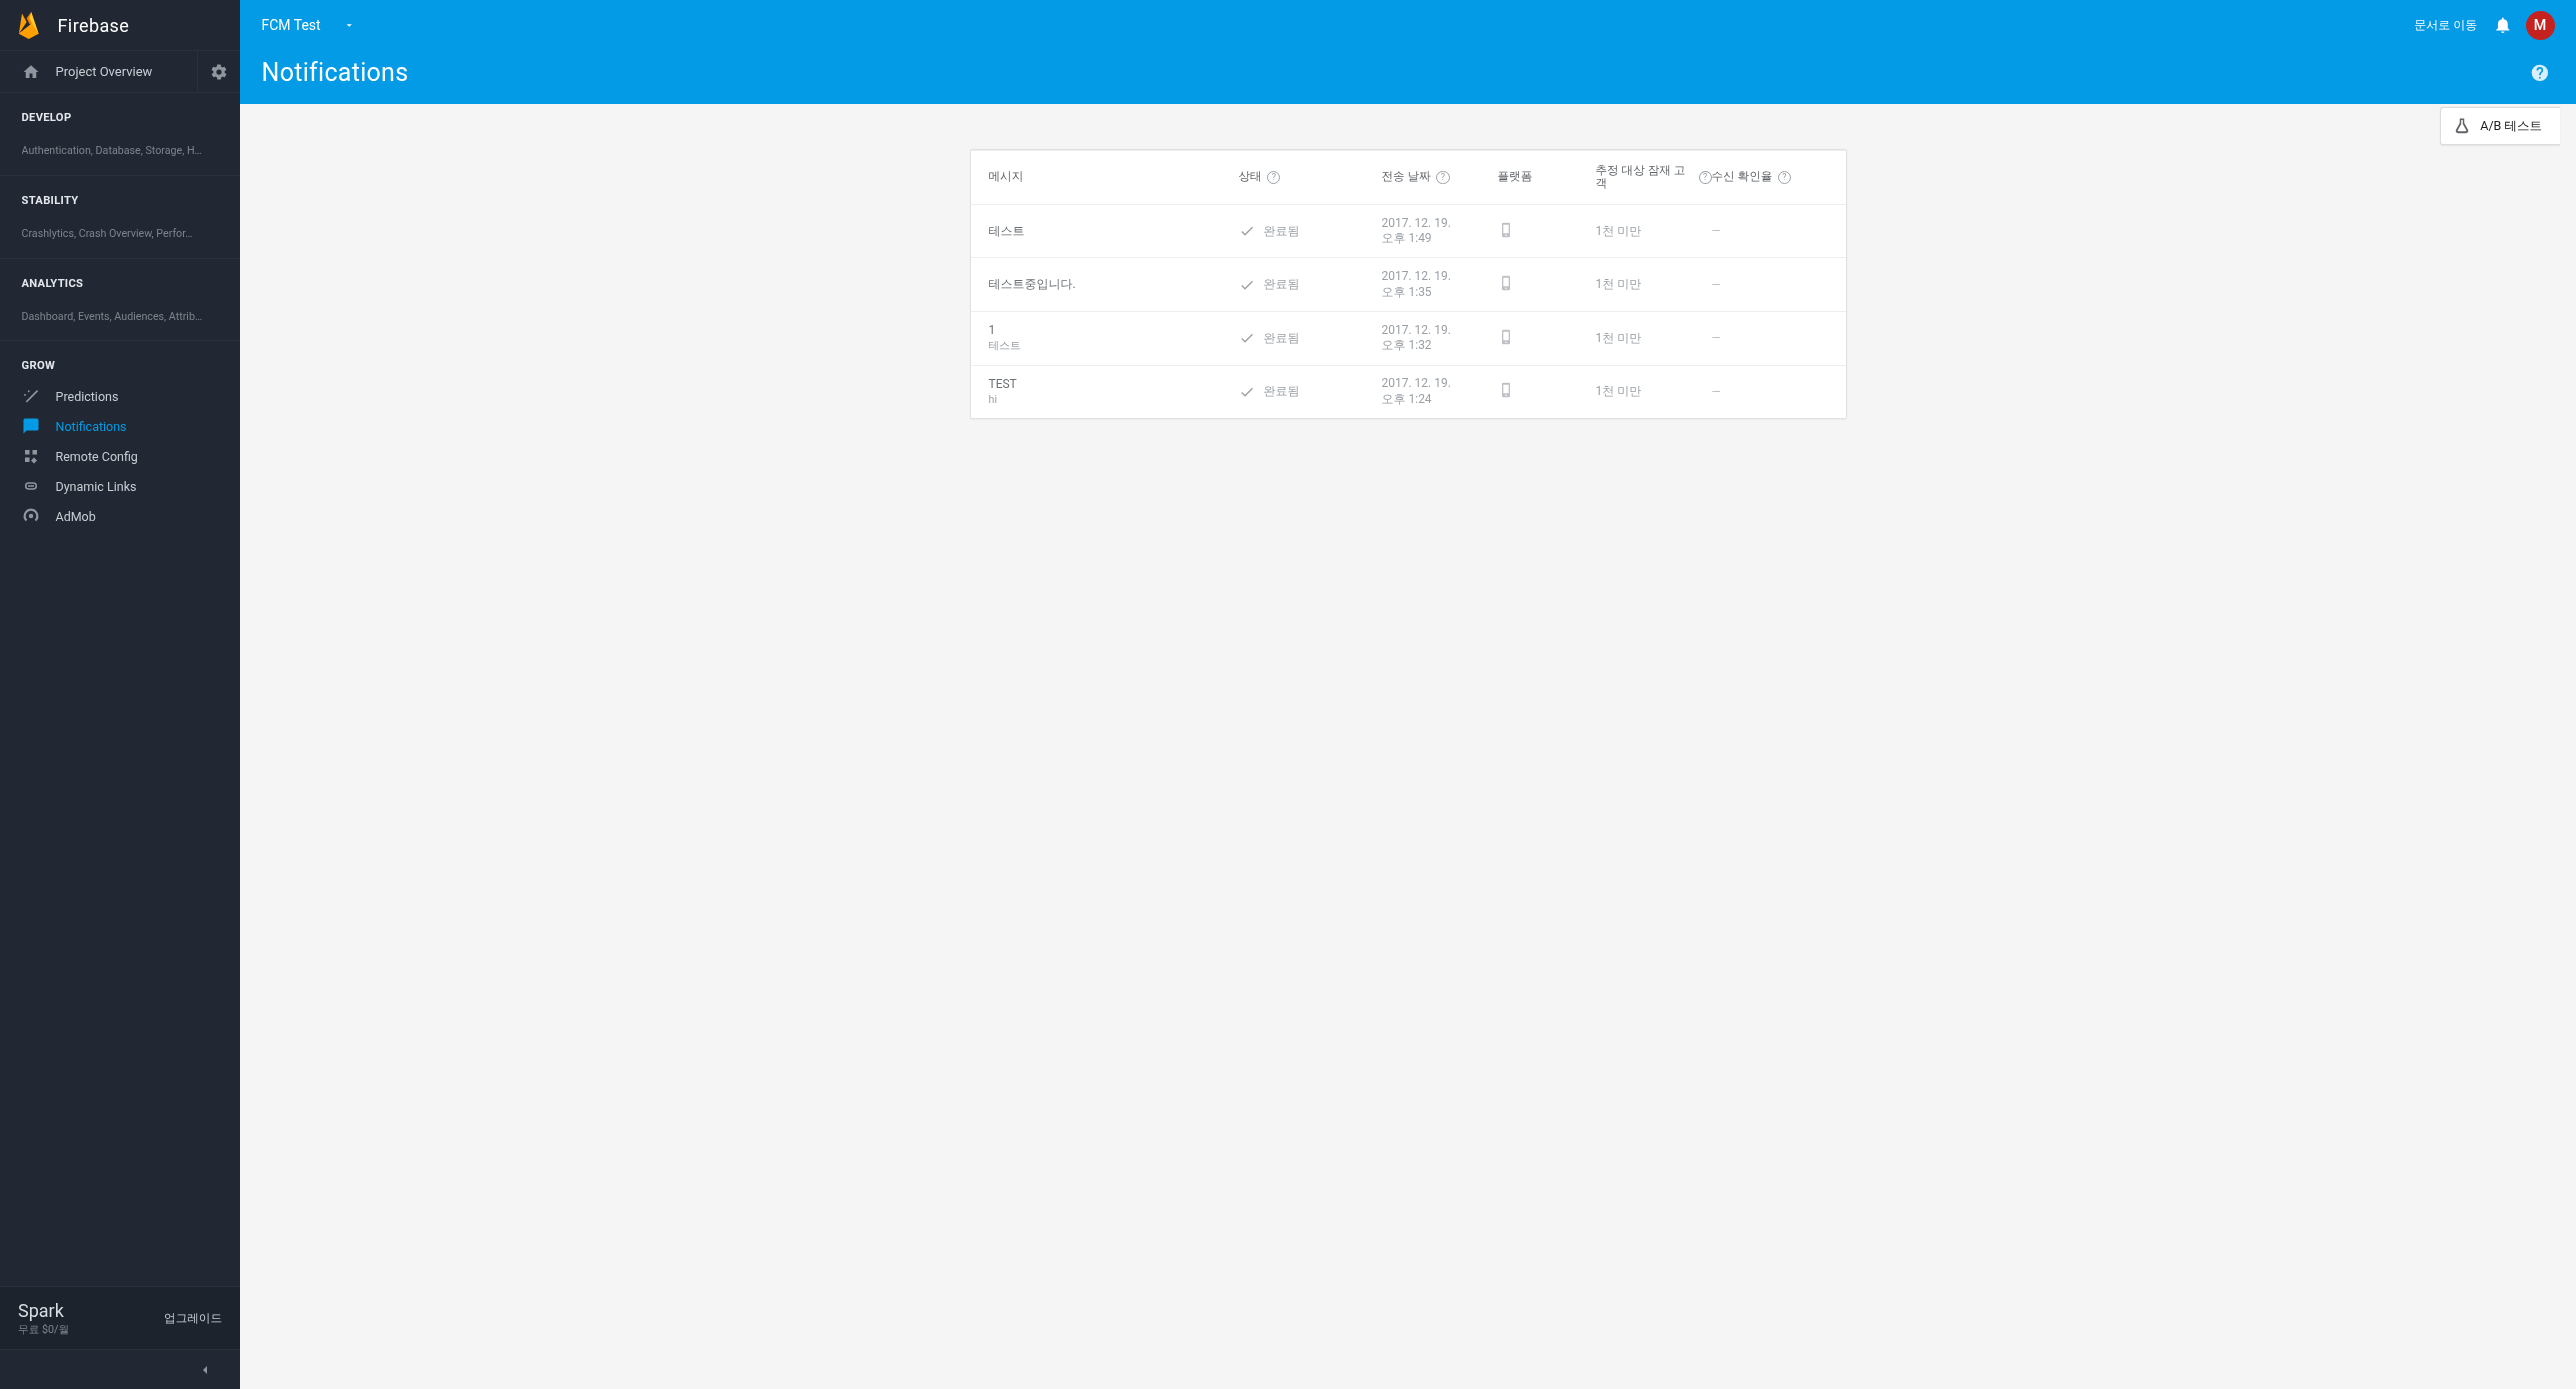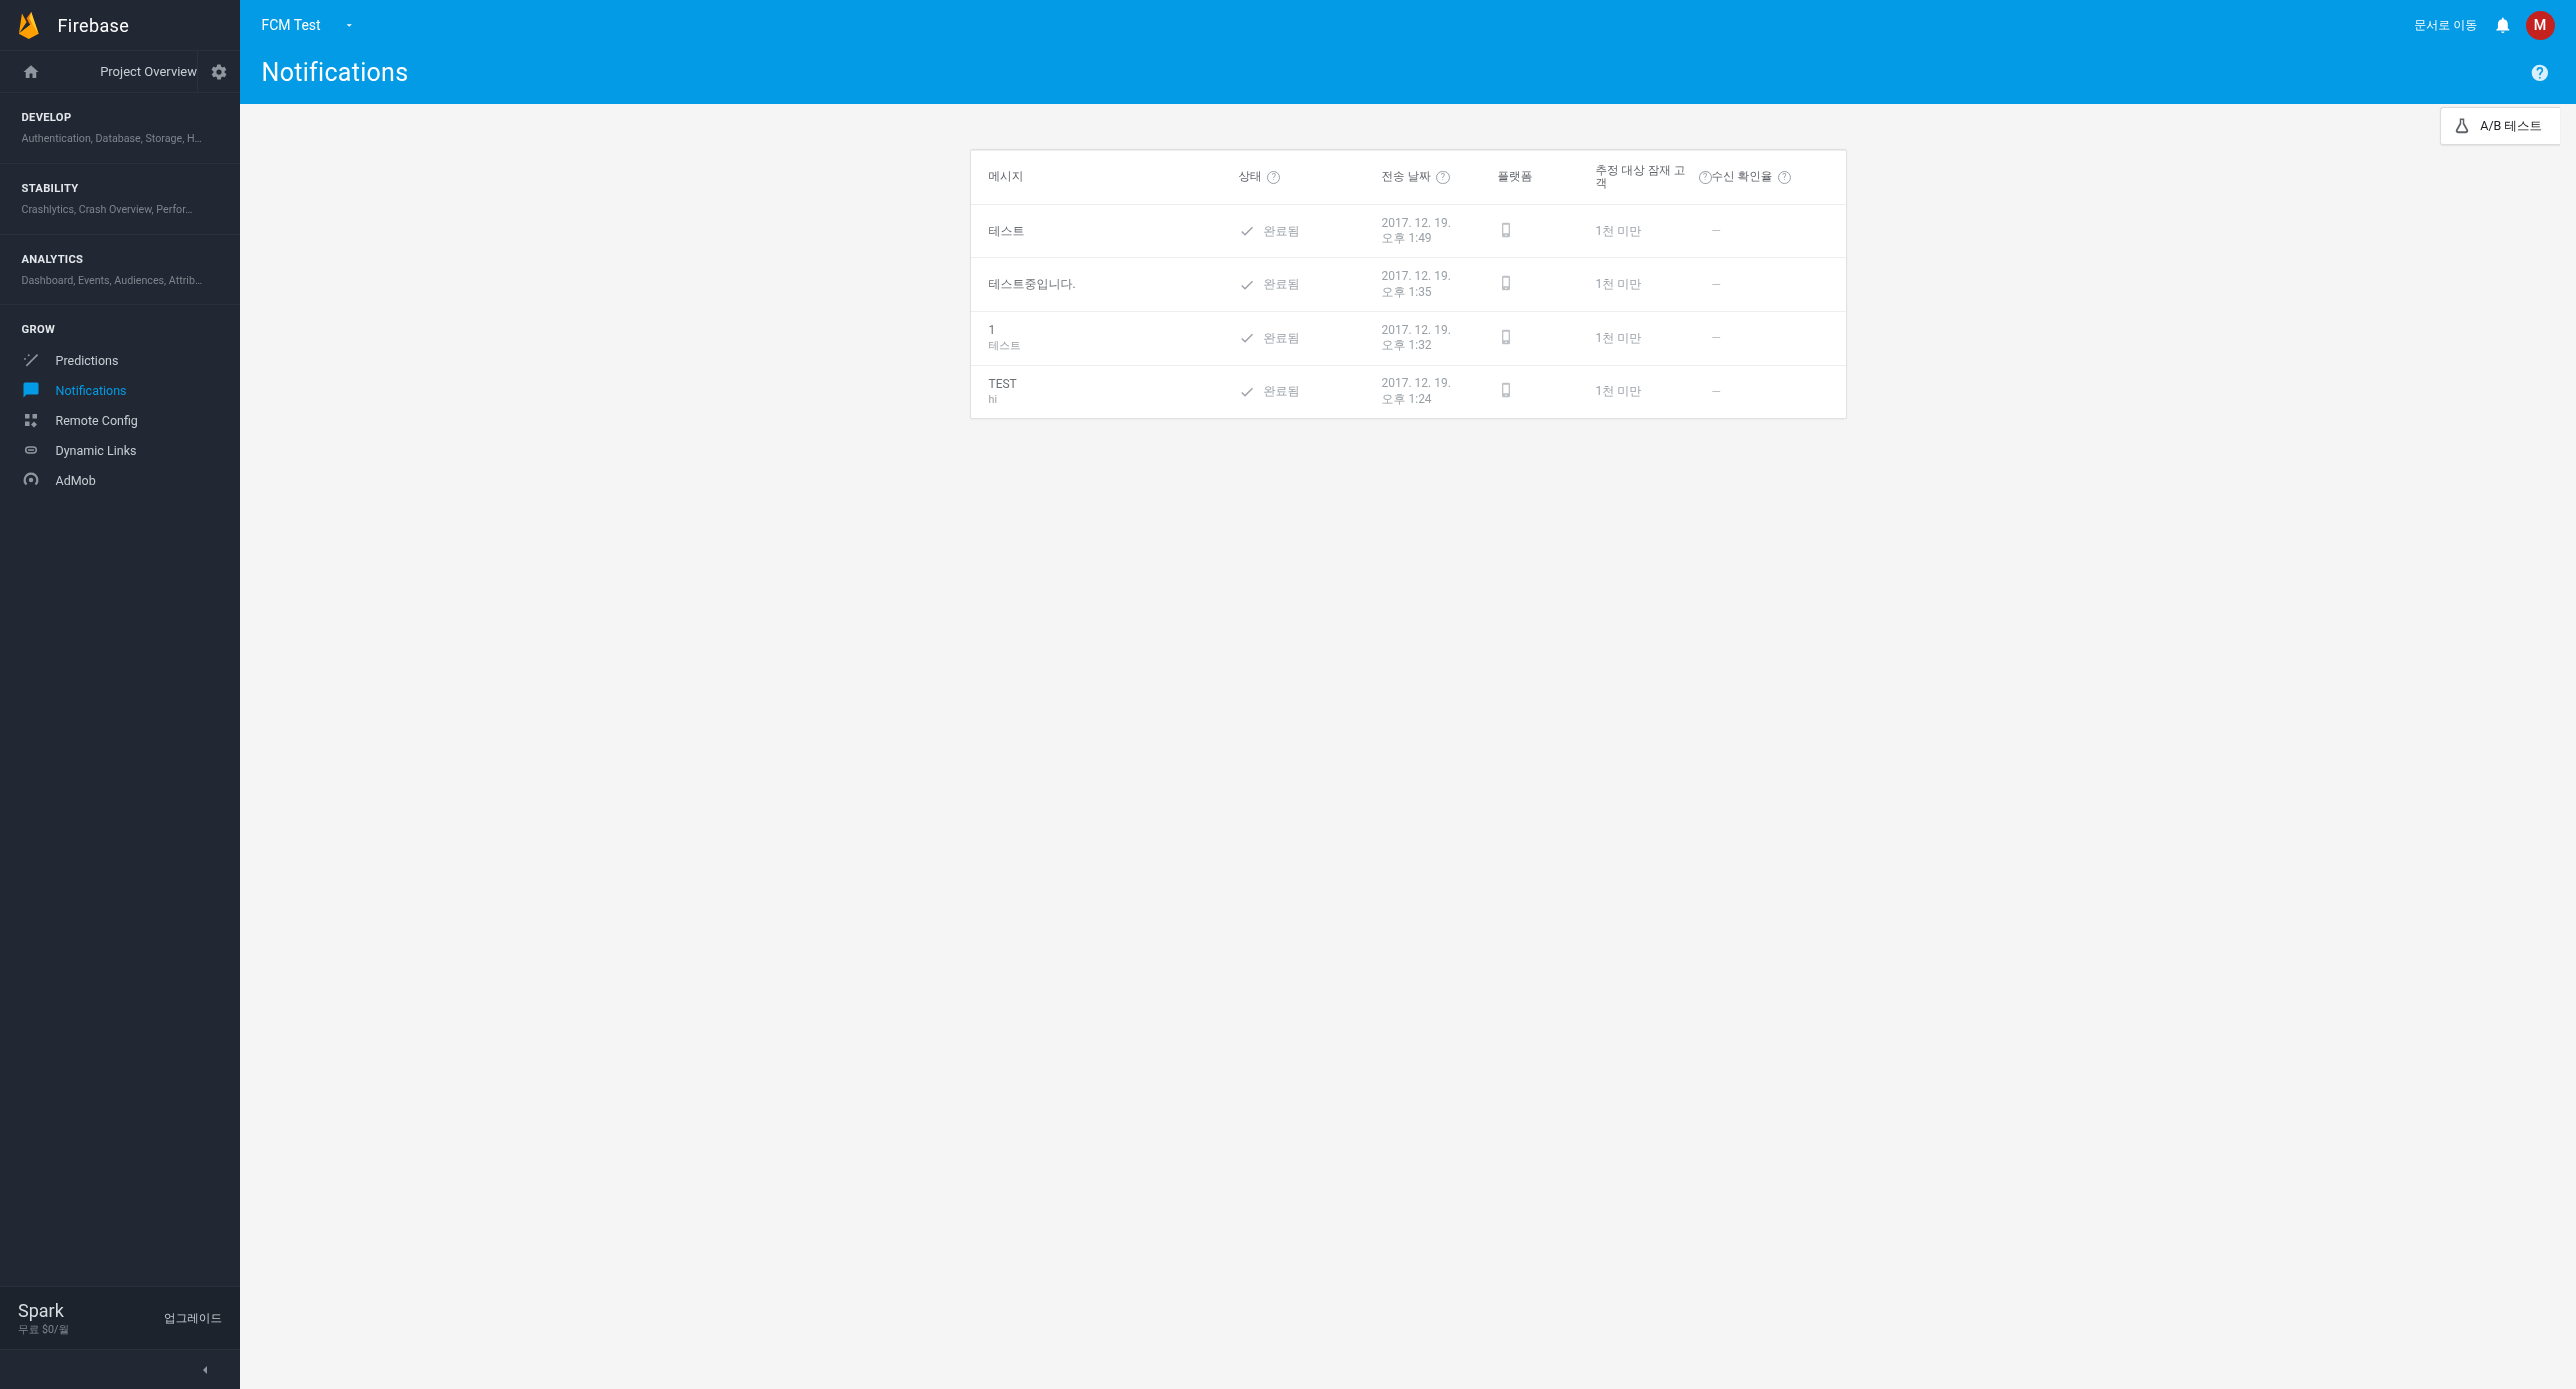--- a/index.html
+++ b/index.html
@@ -5,30 +5,30 @@
   * { box-sizing: border-box; margin: 0; padding: 0; }
   html, body { height: 100%; font-family: -apple-system, BlinkMacSystemFont, "Segoe UI", Roboto, Arial, sans-serif; }
   body { display: flex; background: #f5f5f5; overflow: hidden; }
 
   
   .sidebar { width: 240px; background: #212833; color: #c0c6cc; display: flex; flex-direction: column; flex-shrink: 0; }
   .logo-row { height: 50px; display: flex; align-items: center; padding-left: 18px; gap: 18px; }
   .logo-row svg { flex-shrink: 0; }
   .logo-wordmark { font-size: 18px; color: #fff; font-weight: 400; letter-spacing: 0.4px; }
   .overview-row { height: 43px; display: flex; align-items: center; border-top: 0.9px solid #2b313a; border-bottom: 0.9px solid #2b313a; }
-  .overview-link { flex: 1; display: flex; align-items: center; gap: 16px; padding-left: 21.5px; cursor: pointer; justify-content: space-between; }
+  .overview-link { flex: 1; display: flex; align-items: center; gap: 16px; padding-left: 21.5px; cursor: pointer; }
   .overview-link .lbl { font-size: 13px; color: #c7cdd3; }
   .overview-link svg { fill: #8f979e; }
   .overview-settings { width: 43px; height: 43px; display: flex; align-items: center; justify-content: center; border-left: 0.9px solid #2b313a; cursor: pointer; }
   .overview-settings svg { fill: #8f979e; }
 
   .nav-scroll { flex: 1; overflow: hidden; }
   .section { padding: 18px 21.5px 5.4px 21.5px; }
   .section-title { font-size: 11.2px; font-weight: 700; color: #e4e7eb; letter-spacing: 0.3px; }
-  .section-sub { font-size: 10.7px; color: #7d848c; margin-top: 8px; white-space: nowrap; overflow: hidden; text-overflow: ellipsis; max-width: 197px; }
+  .section-sub { font-size: 10.7px; color: #7d848c; margin-top: 20px; white-space: nowrap; overflow: hidden; text-overflow: ellipsis; max-width: 197px; }
   .sep { height: 0.9px; background: #2b313a; margin-top: 12.5px; }
   .nav-items { padding-top: 3.6px; }
   .nav-item { display: flex; align-items: center; gap: 16px; height: 30px; padding-left: 21.5px; cursor: pointer; font-size: 12.5px; color: #c7cdd3; }
   .nav-item svg { width: 18px; height: 18px; fill: #8f979e; flex-shrink: 0; }
   .nav-item.active { color: #039be5; }
   .nav-item.active svg { fill: #039be5; }
 
   .plan-box { border-top: 0.9px solid #2b313a; border-bottom: 0.9px solid #2b313a; background: #1c232c; display: flex; align-items: center; justify-content: space-between; padding: 12.5px 18px; }
   .plan-name { font-size: 18px; color: #d8dde2; }
   .plan-sub  { font-size: 10.7px; color: #7d848c; margin-top: 1.8px; }

